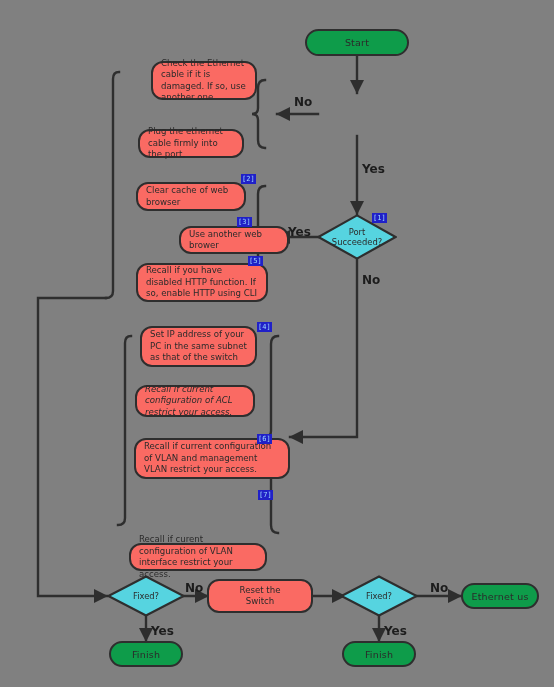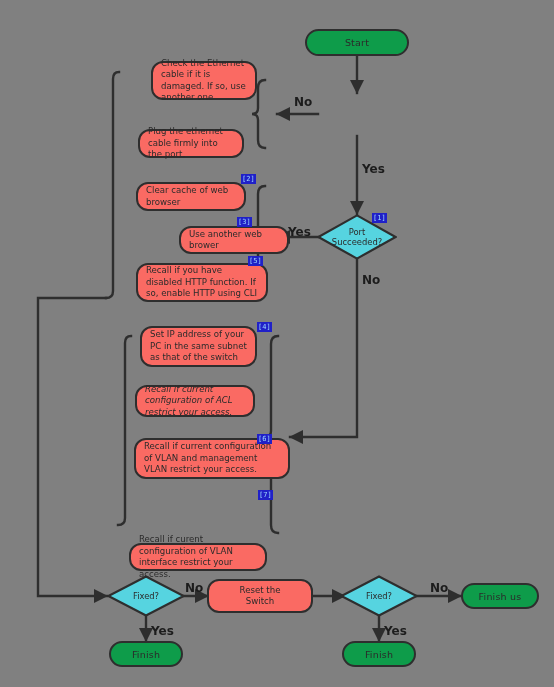--- a/index.html
+++ b/index.html
@@ -149,21 +149,21 @@
       <polygon points="39,1.4 76.6,21 39,40.6 1.4,21" fill="#56d4e0" stroke="#2e2e2e" stroke-width="2.2"></polygon>
     </svg>
     <span class="cap">Fixed?</span>
   </div>
 
   <div class="node proc ctr" style="left:207px;top:579px;width:106px;height:34px;">
     <span>Reset the Switch</span>
   </div>
 
   <div class="node term" style="left:461px;top:583px;width:78px;height:26px;">
-    <span>Finish us</span>
+    <span>Ethernet us</span>
   </div>
 
   <div class="node term" style="left:109px;top:641px;width:74px;height:26px;">
     <span>Finish</span>
   </div>
 
   <div class="node term" style="left:342px;top:641px;width:74px;height:26px;">
     <span>Finish</span>
   </div>
 

